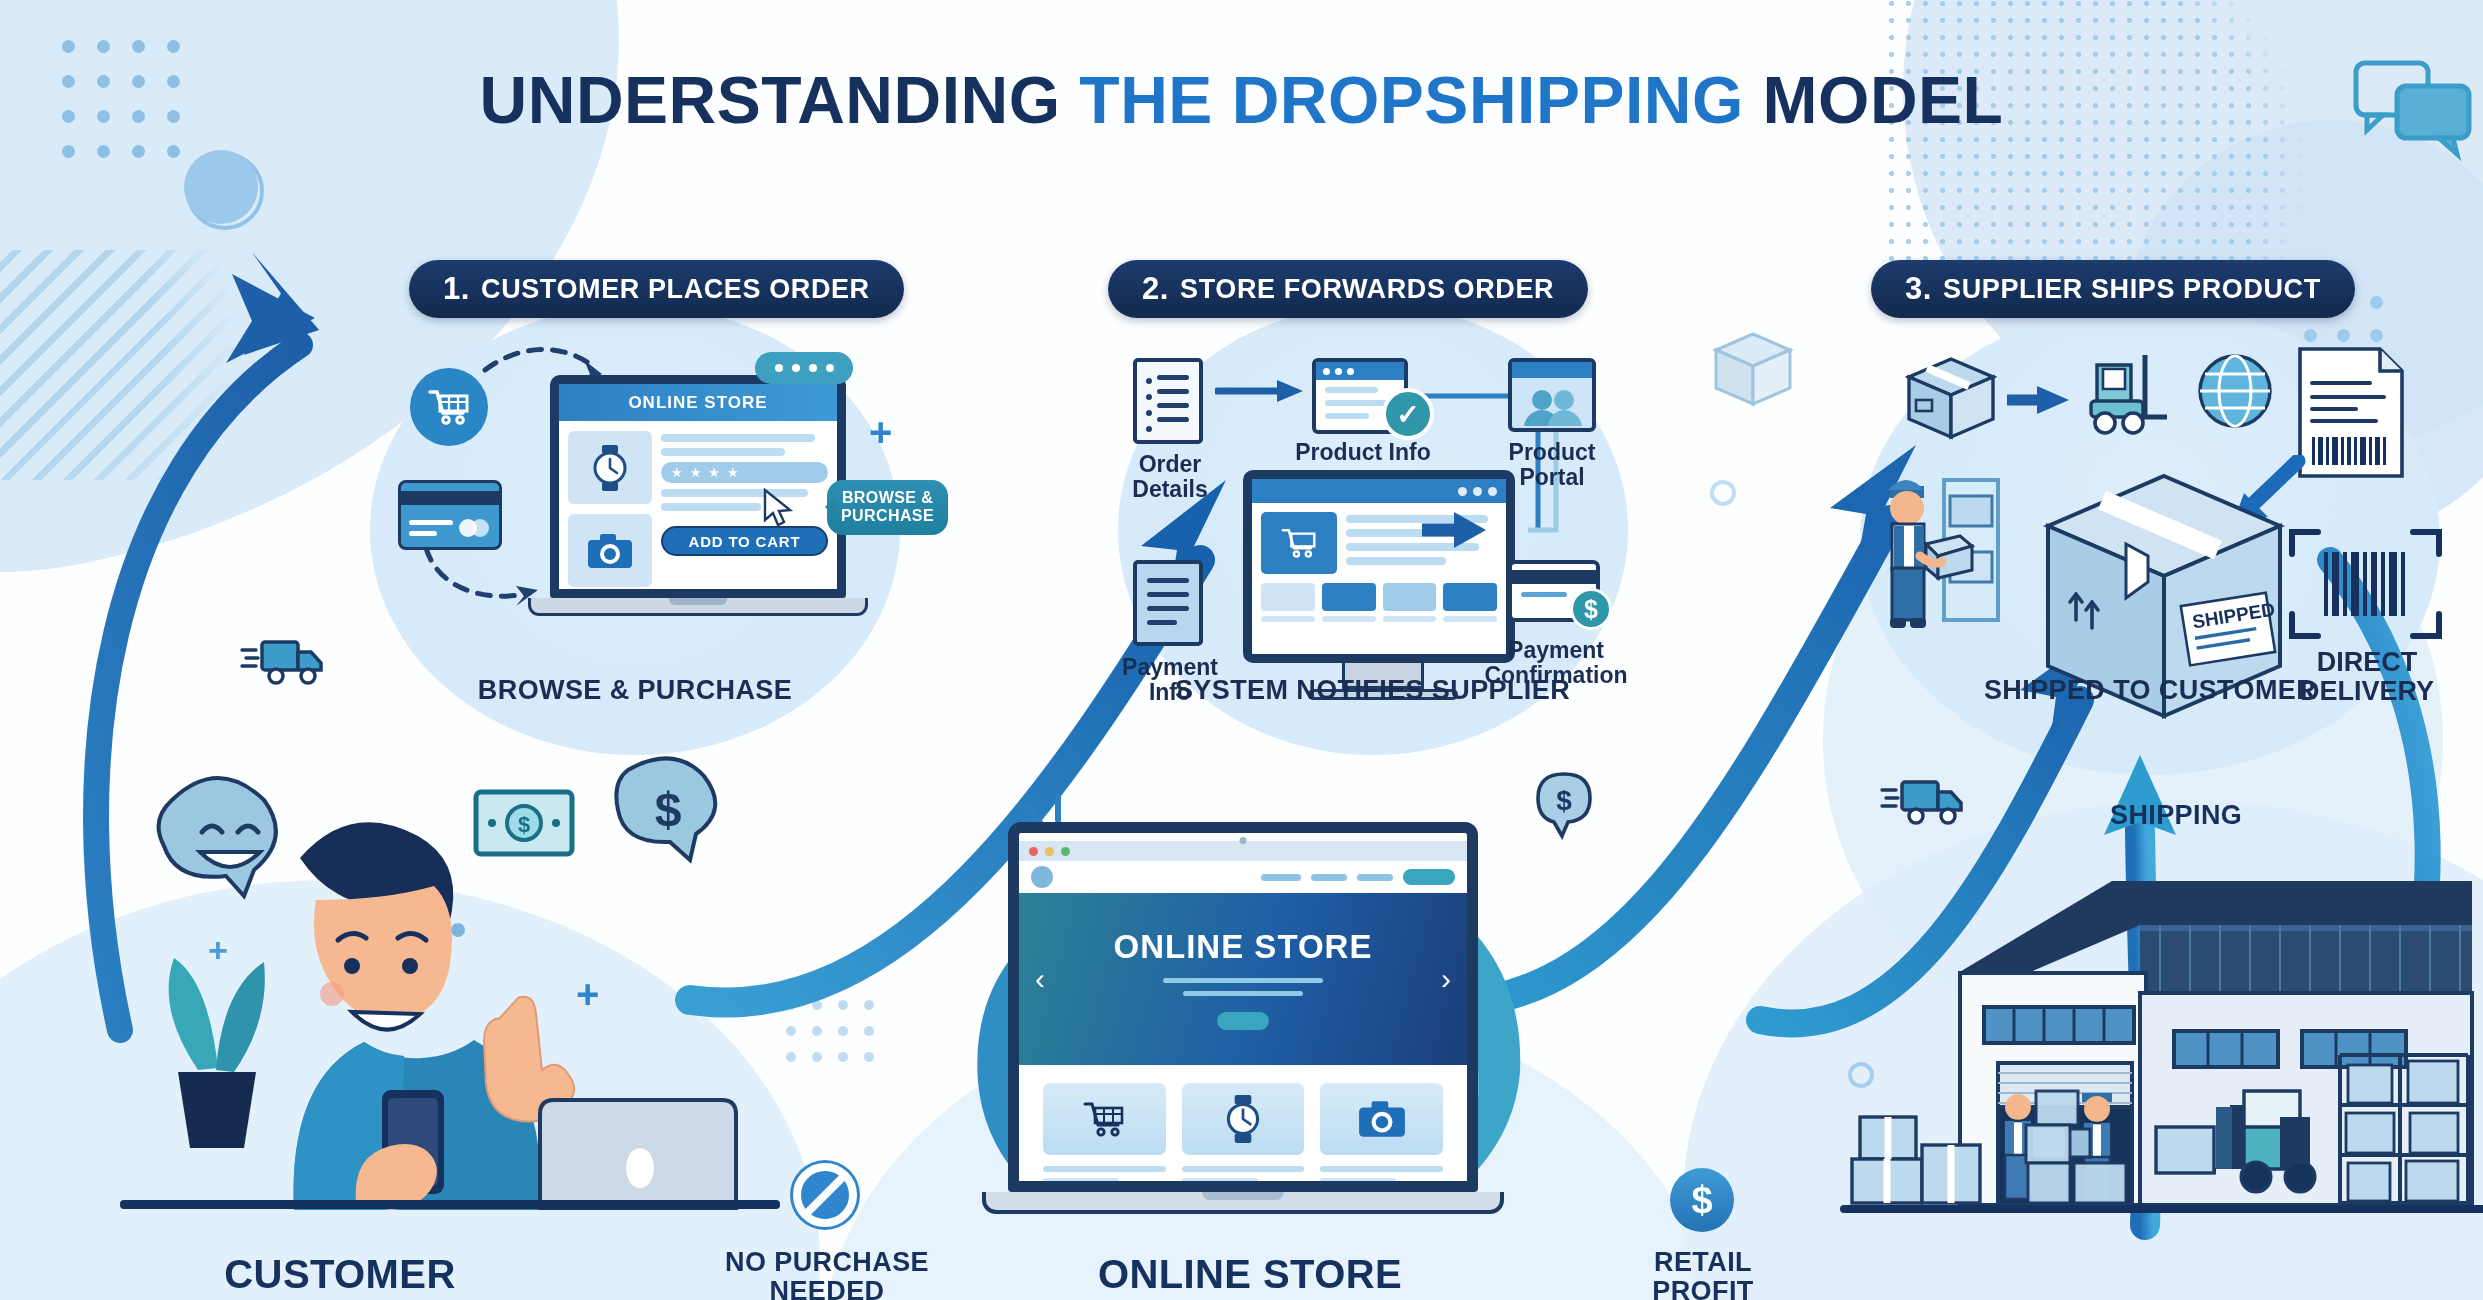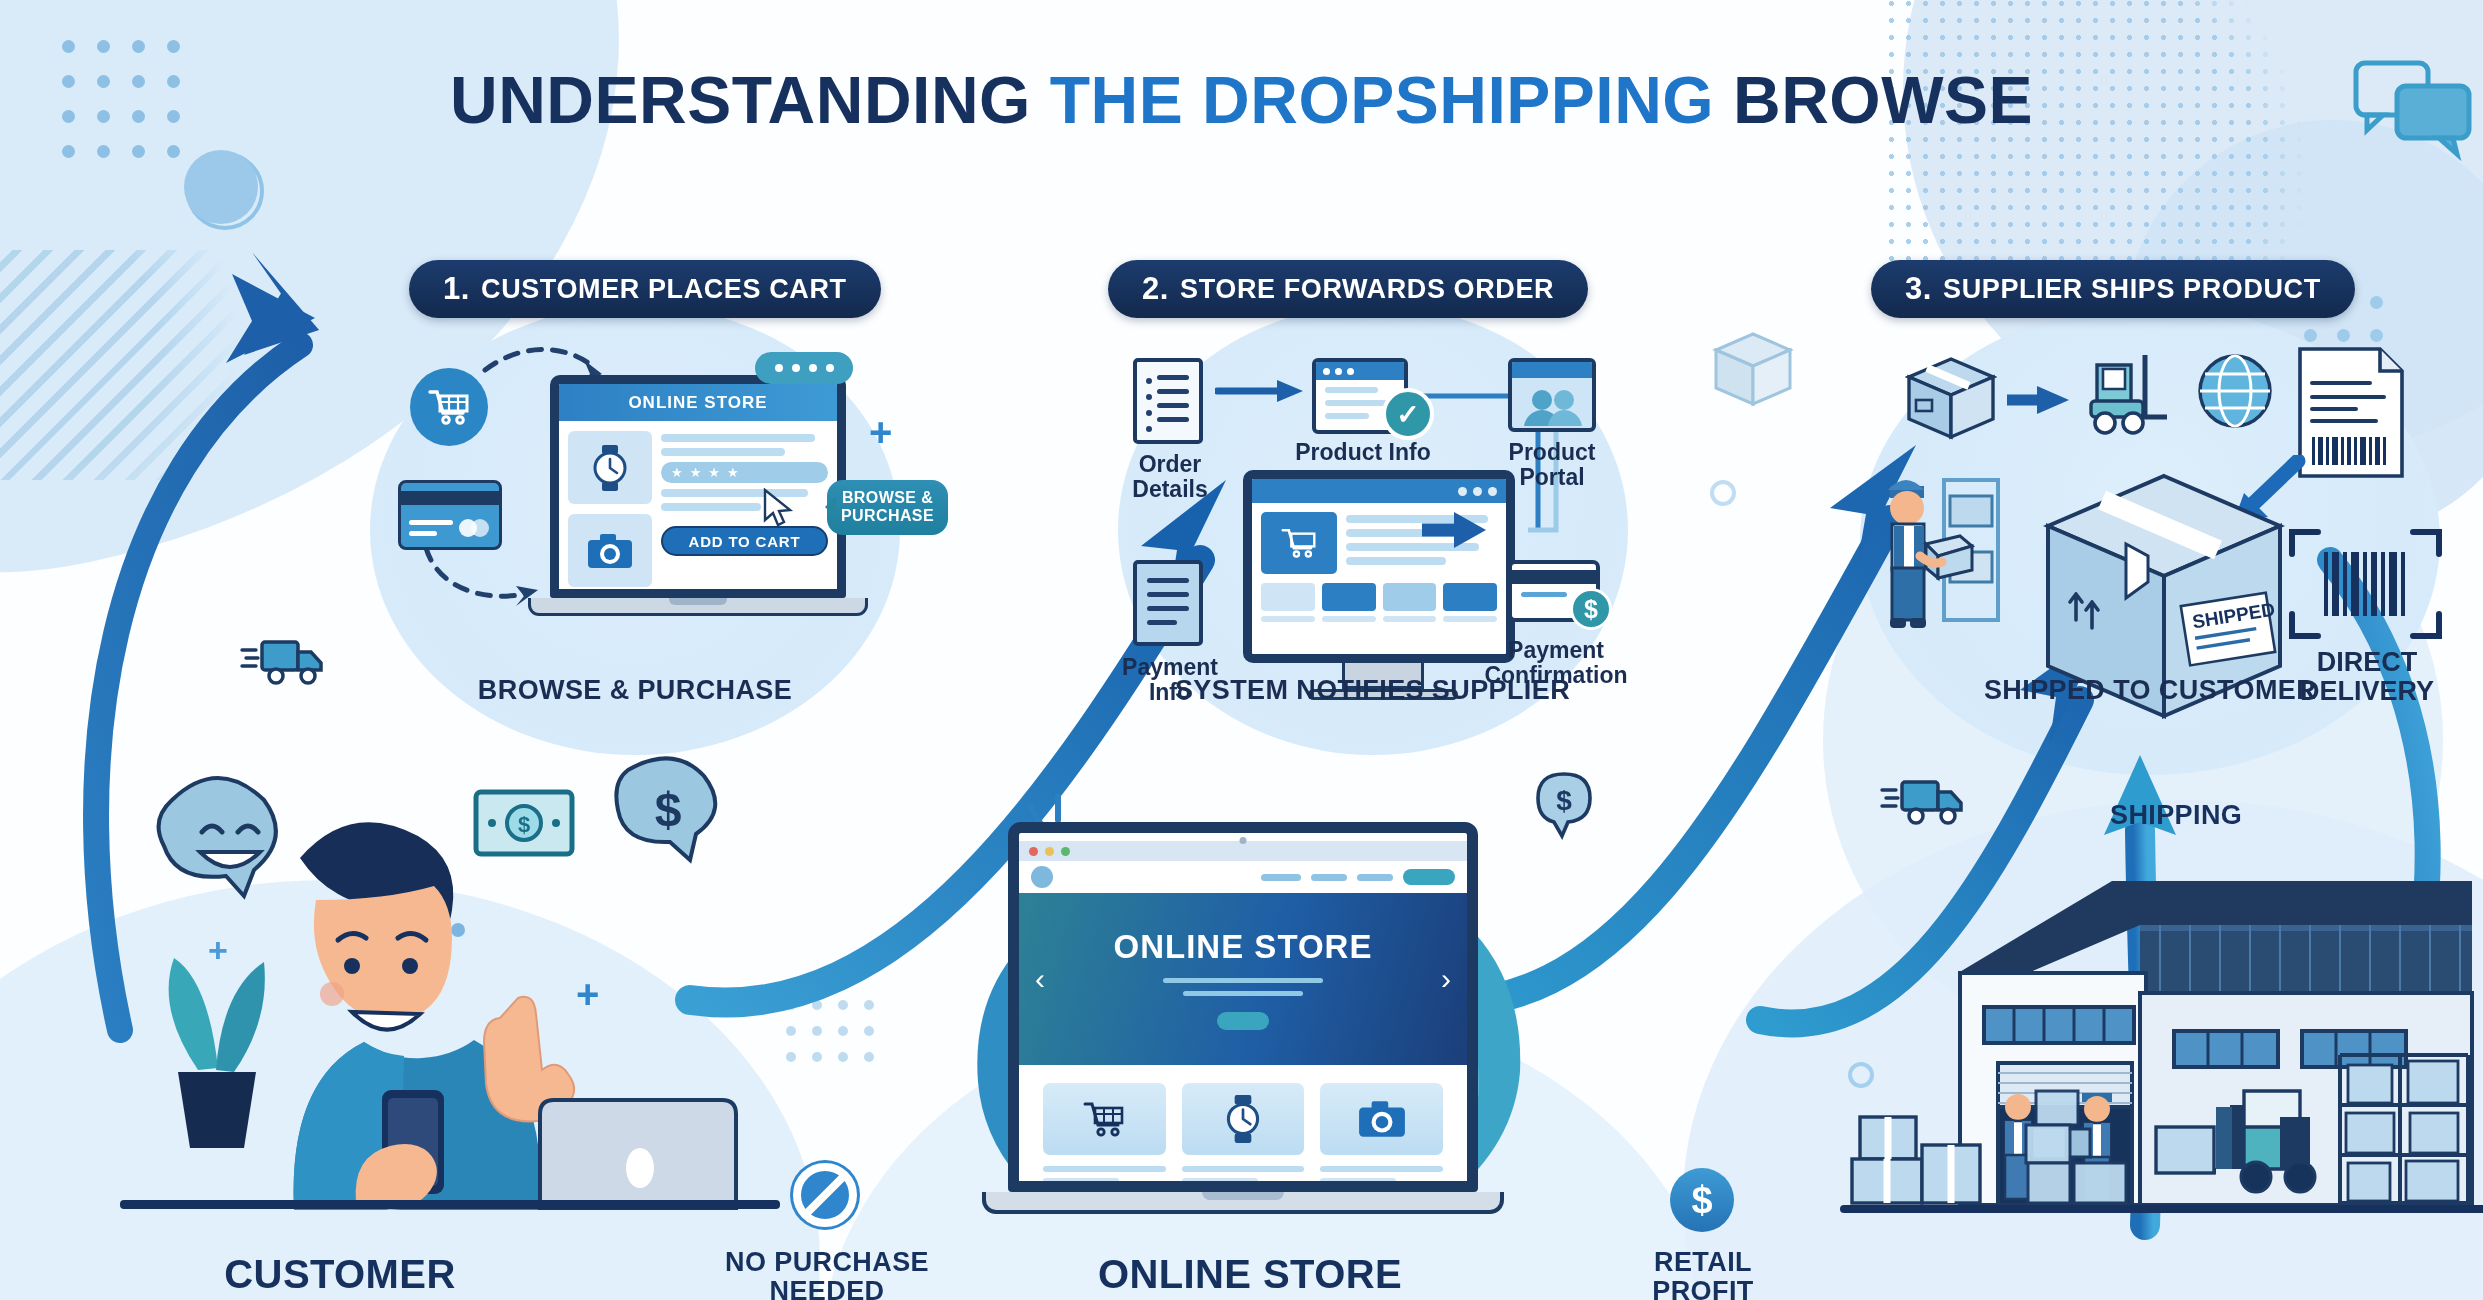--- a/index.html
+++ b/index.html
@@ -323,30 +323,30 @@
     <polygon points="2104,630 2020,690 2056,697 2050,742" fill="#1d66b0"></polygon>
 
     <path d="M2145,1225 C 2150,1090 2142,980 2140,830" stroke="url(#ag4)" stroke-width="30" fill="none" stroke-linecap="round"></path>
     <polygon points="2140,755 2104,835 2140,822 2176,835" fill="#2f9ccf"></polygon>
 
     <path d="M2330,560 C 2460,720 2450,960 2360,1130" stroke="url(#ag4)" stroke-width="26" fill="none" stroke-linecap="round"></path>
     <polygon points="2340,1200 2305,1118 2348,1134 2388,1106" fill="#2f9ccf"></polygon>
   </svg>
 
   <div class="title">
-    <span>UNDERSTANDING </span><span class="blue">THE DROPSHIPPING </span><span>BROWSE</span>
+    <span>UNDERSTANDING </span><span class="blue">THE DROPSHIPPING </span><span>MODEL</span>
   </div>
 
   <div class="step-disc" id="disc1"></div>
   <div class="step-disc" id="disc2"></div>
   <div class="step-disc" id="disc3"></div>
 
   <div class="pill" id="pill1">
     <span class="num">1.</span>
-    <span>CUSTOMER PLACES CART</span>
+    <span>CUSTOMER PLACES ORDER</span>
   </div>
   <div class="pill" id="pill2">
     <span class="num">2.</span>
     <span>STORE FORWARDS ORDER</span>
   </div>
   <div class="pill" id="pill3">
     <span class="num">3.</span>
     <span>SUPPLIER SHIPS PRODUCT</span>
   </div>
 

